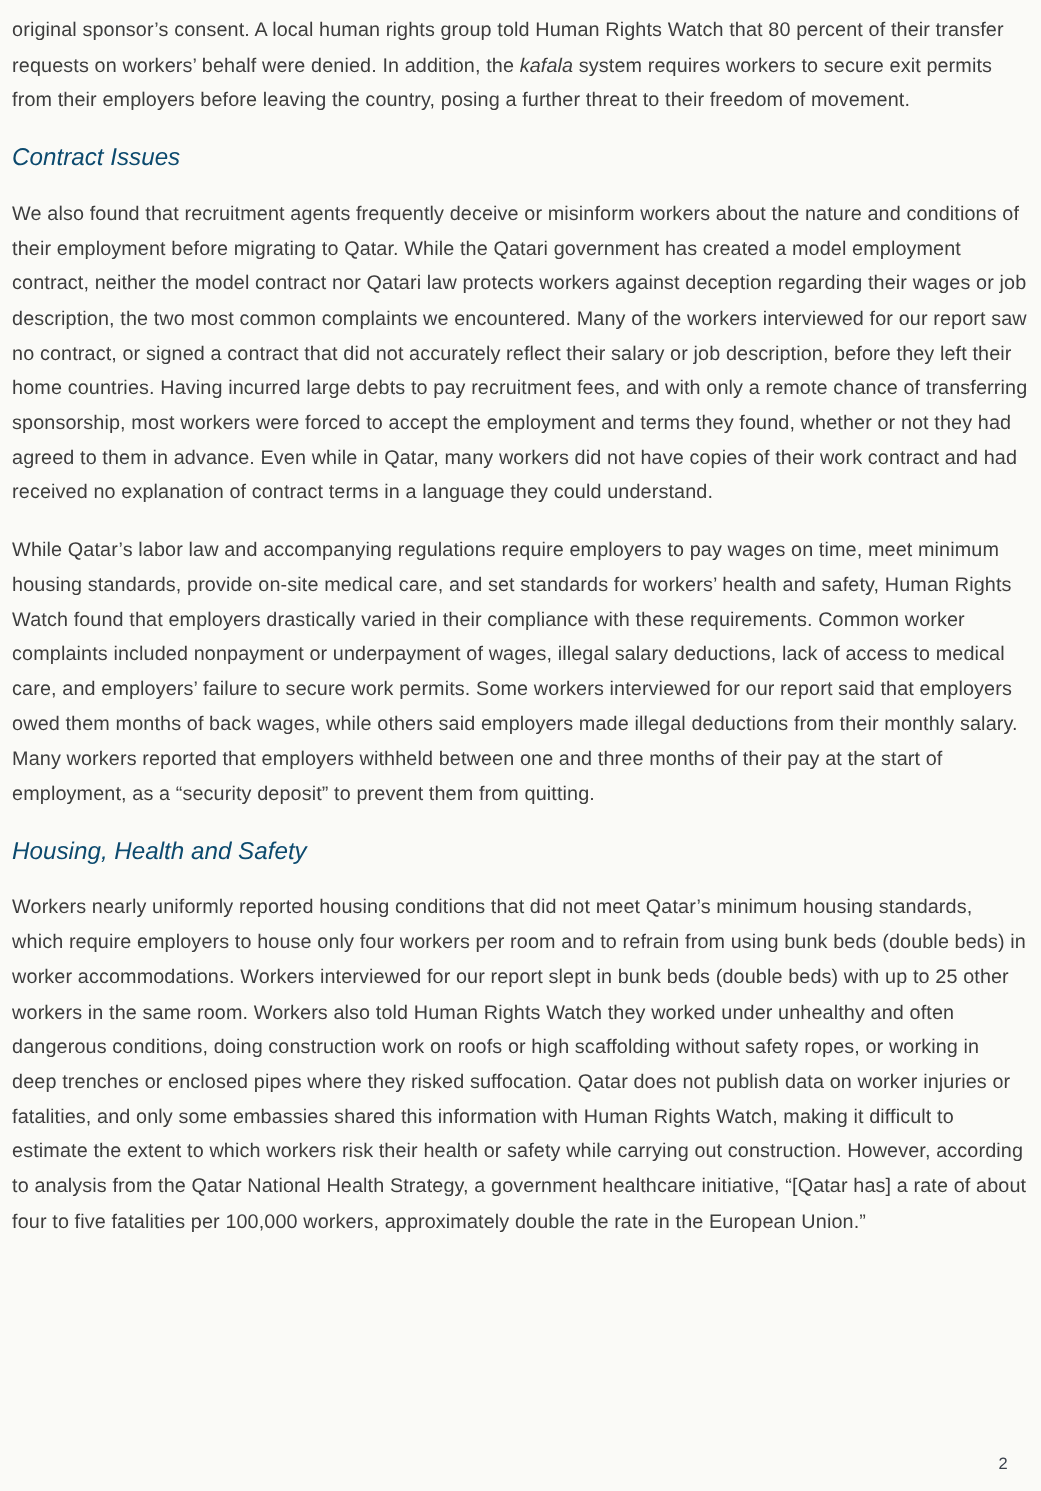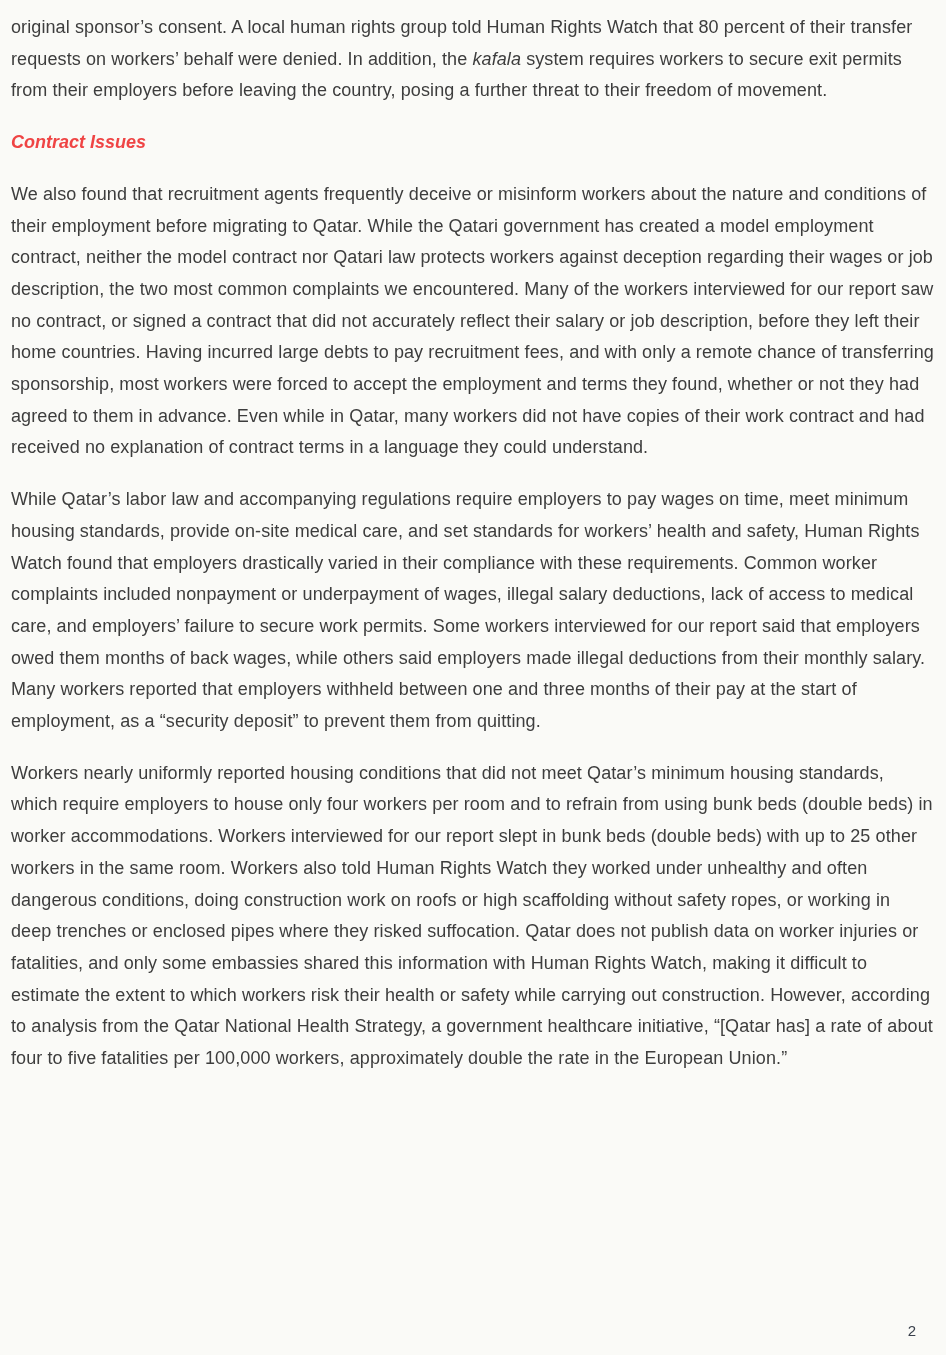--- a/index.html
+++ b/index.html
@@ -25,24 +25,24 @@
     color: #3d3d3d;
     font-size: 18px;
     line-height: 31.7px;
   }
   .para {
     margin: 0 0 20px 0;
     text-align: left;
     letter-spacing: 0.1px;
   }
   .heading {
-    font-size: 18px;
-    font-weight: bold;
+    font-size: 22px;
+    font-weight: normal;
     font-style: italic;
-    color: #ef4444;
+    color: #0c4a6e;
     line-height: 31.7px;
     margin: 0 0 20px 0;
   }
   .italic {
     font-style: italic;
   }
   .page-number {
     position: absolute;
     right: 30px;
     bottom: 16px;
@@ -52,16 +52,17 @@
 </style>
 </head>
 <body>
 
 <main class="doc-page">
   <div class="doc-body" id="doc-content">
       <p class="para"><span>original sponsor’s consent. A local human rights group told Human Rights Watch that 80 percent of their transfer requests on workers’ behalf were denied. In addition, the </span><span class="italic">kafala</span><span> system requires workers to secure exit permits from their employers before leaving the country, posing a further threat to their freedom of movement.</span></p>
       <h2 class="heading"><span>Contract Issues</span></h2>
       <p class="para"><span>We also found that recruitment agents frequently deceive or misinform workers about the nature and conditions of their employment before migrating to Qatar.  While the Qatari government has created a model employment contract, neither the model contract nor Qatari law protects workers against deception regarding their wages or job description, the two most common complaints we encountered. Many of the workers interviewed for our report saw no contract, or signed a contract that did not accurately reflect their salary or job description, before they left their home countries. Having incurred large debts to pay recruitment fees, and with only a remote chance of transferring sponsorship, most workers were forced to accept the employment and terms they found, whether or not they had agreed to them in advance. Even while in Qatar, many workers did not have copies of their work contract and had received no explanation of contract terms in a language they could understand.</span></p>
       <p class="para"><span>While Qatar’s labor law and accompanying regulations require employers to pay wages on time, meet minimum housing standards, provide on-site medical care, and set standards for workers’ health and safety, Human Rights Watch found that employers drastically varied in their compliance with these requirements. Common worker complaints included nonpayment or underpayment of wages, illegal salary deductions, lack of access to medical care, and employers’ failure to secure work permits. Some workers interviewed for our report said that employers owed them months of back wages, while others said employers made illegal deductions from their monthly salary. Many workers reported that employers withheld between one and three months of their pay at the start of employment, as a “security deposit” to prevent them from quitting.</span></p>
+      <h2 class="heading"><span>Housing, Health and Safety</span></h2>
       <p class="para"><span>Workers nearly uniformly reported housing conditions that did not meet Qatar’s minimum housing standards, which require employers to house only four workers per room and to refrain from using bunk beds (double beds) in worker accommodations. Workers interviewed for our report slept in bunk beds (double beds) with up to 25 other workers in the same room. Workers also told Human Rights Watch they worked under unhealthy and often dangerous conditions, doing construction work on roofs or high scaffolding without safety ropes, or working in deep trenches or enclosed pipes where they risked suffocation. Qatar does not publish data on worker injuries or fatalities, and only some embassies shared this information with Human Rights Watch, making it difficult to estimate the extent to which workers risk their health or safety while carrying out construction. However, according to analysis from the Qatar National Health Strategy, a government healthcare initiative, “[Qatar has] a rate of about four to five fatalities per 100,000 workers, approximately double the rate in the European Union.”</span></p>
     </div>
   <div class="page-number">2</div>
 </main>
 
 </body></html>

